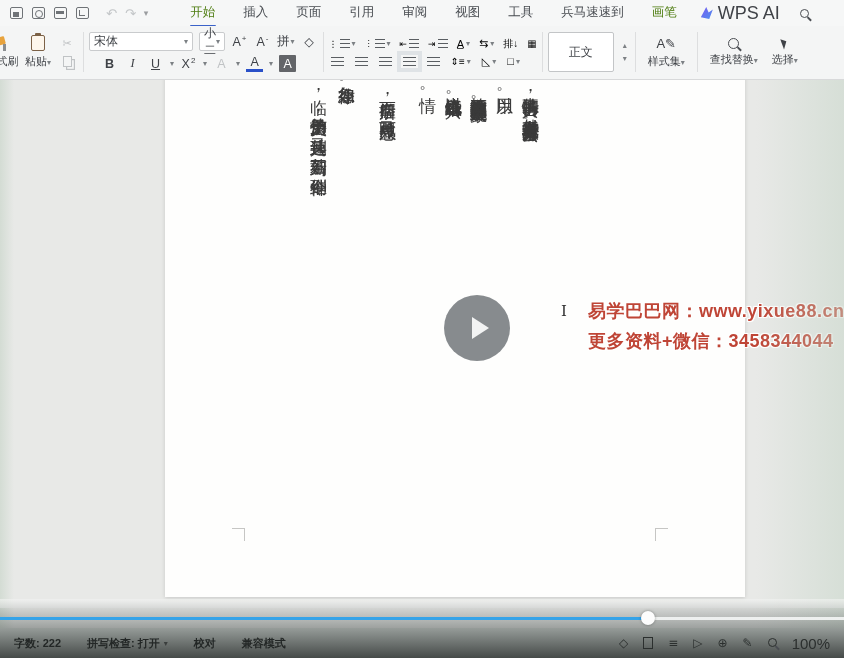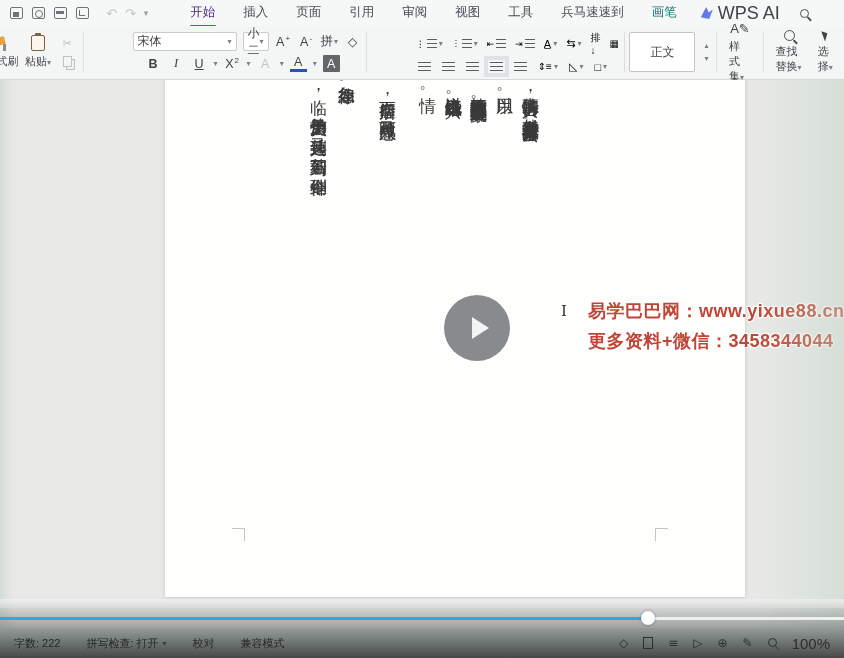--- a/index.html
+++ b/index.html
@@ -13,24 +13,24 @@
   .qicons { display:flex; align-items:center; gap:9px; padding-left:10px; }
   .qico { width:13px; height:12px; border:1.2px solid #6f7377; border-radius:2px; position:relative; }
   .qico.save::after { content:''; position:absolute; left:2px; top:4px; width:6px; height:5px; background:#6f7377; }
   .qico.output::after { content:''; position:absolute; left:2px; top:2px; width:6px; height:6px; border:1.2px solid #6f7377; border-radius:50%; }
   .qico.print::after { content:''; position:absolute; left:1px; top:3px; width:8px; height:3px; background:#6f7377; }
   .qico.export::after { content:''; position:absolute; left:2px; top:2px; width:5px; height:5px; border-left:1.2px solid #6f7377; border-bottom:1.2px solid #6f7377; }
   .qhist { color:#c3c6c8; font-size:13px; display:flex; gap:8px; margin-left:8px; align-items:center; }
   .qhist .caret { font-size:9px; color:#9a9da0; }
   .tabs { display:flex; align-items:center; gap:24px; margin-left:40px; font-size:12.5px; color:#474b50; }
   .tab { cursor:default; position:relative; padding:4px 2px 6px; white-space:nowrap; }
-  .tab.active { color:#4c1d95; }
+  .tab.active { color:#4d7c0f; }
   .tab.active::after { content:''; position:absolute; left:50%; transform:translateX(-50%);
     bottom:0px; width:26px; height:2px; background:#3a62c9; border-radius:1px; }
-  .tab.pen { color:#0f766e; }
+  .tab.pen { color:#4d7c0f; }
   .wpsai { display:flex; align-items:center; gap:5px; margin-left:22px; font-size:18px; color:#3f4247; }
   .ai-logo { width:12px; height:12px; clip-path:polygon(0 85%, 45% 0, 65% 45%, 100% 20%, 70% 100%); 
     background:linear-gradient(135deg,#7b5cf0,#4a90f0); }
   .q-search { margin-left:20px; }
   .ic-mag { width:9px; height:9px; border:1.5px solid #4a4d52; border-radius:50%; position:relative; display:inline-block; }
   .ic-mag::after { content:''; position:absolute; width:5px; height:1.5px; background:#4a4d52;
     transform:rotate(45deg); right:-4px; bottom:-2px; }
 
   
   .ribbon { position:absolute; left:0; top:26px; width:844px; height:54px; background:#f4f5f5;
@@ -43,21 +43,21 @@
   .clipgrp { margin-left:-16px; display:flex; }
   .ic-brush { width:15px; height:15px; position:relative; }
   .ic-brush::before { content:''; position:absolute; left:1px; top:1px; width:9px; height:8px;
     background:#e8a33d; border-radius:1px; transform:rotate(-15deg); }
   .ic-brush::after { content:''; position:absolute; left:8px; top:8px; width:3px; height:7px; background:#8a8d90; }
   .ic-clip { width:14px; height:16px; border:1.3px solid #7c6146; border-radius:2px; position:relative; background:#fdf6ec; }
   .ic-clip::before { content:''; position:absolute; left:2.5px; top:-3px; width:6px; height:3px; background:#7c6146; border-radius:1px; }
   .minicol { display:flex; flex-direction:column; justify-content:center; gap:6px; width:22px; align-items:center;
     color:#c0c3c5; font-size:11px; }
   .ic-copy { width:9px; height:11px; border:1.2px solid #c0c3c5; background:#f4f5f5; box-shadow:3px 3px 0 -1.2px #f4f5f5, 3px 3px 0 0 #c0c3c5; }
-  .fontgrp { display:flex; flex-direction:column; justify-content:center; gap:4px;margin-left:44px; }
+  .fontgrp { display:flex; flex-direction:column; justify-content:center; gap:4px; }
   .frow { display:flex; align-items:center; gap:6px; }
   .combo { background:#fff; border:1px solid #c9cbcd; border-radius:2px; height:19px;
     display:flex; align-items:center; justify-content:space-between; font-size:12px; color:#3f4247; padding:0 4px; }
   .combo .caret, .caret { font-size:8px; color:#7c8084; }
   .tbtn { min-width:17px; height:17px; display:flex; align-items:center; justify-content:center;
     font-size:12.5px; color:#3f4247; gap:1px; }
   .tbtn.dis { color:#c0c3c5; }
   .tbtn .sup { font-size:8px; margin-top:-6px; }
   .fc { border-bottom:3px solid #2a50c8; line-height:11px; }
   .hlbox { background:#636569; color:#fff; padding:0 3px; border-radius:1px; }
@@ -107,21 +107,21 @@
   .scrub-done { position:absolute; left:0; top:537px; height:3px; background:#35a3e8; }
   .scrub-rest { position:absolute; top:537px; height:3px; background:#eef0ef; right:0; }
   .scrub-knob { position:absolute; top:531px; width:14px; height:14px; border-radius:50%;
     background:#fdfdfd; box-shadow:0 0 3px rgba(0,0,0,.35); }
 
   
   .statusbar { position:absolute; left:0; top:628px; width:844px; height:30px;
     background:linear-gradient(to bottom,#969c99,#555a58 80%,#454a48);
     display:flex; align-items:center; font-size:11px; color:#232726; }
   .st-left { display:flex; align-items:center; gap:26px; padding-left:14px; }
-  .st-item { display:flex; align-items:center; gap:4px; white-space:nowrap; }
+  .st-item { display:flex; align-items:center; gap:4px; white-space:nowrap;font-weight:bold; }
   .st-right { margin-left:auto; display:flex; align-items:center; gap:15px; padding-right:14px; color:#2b2f2e; }
   .st-ic { font-size:12px; font-family:"DejaVu Sans",sans-serif; }
   .st-pg { width:10px; height:12px; border:1.2px solid #2b2f2e; background:transparent; }
   .zoomtxt { font-size:15px; }
 </style>
 </head>
 <body>
 
 <div class="app">
 

